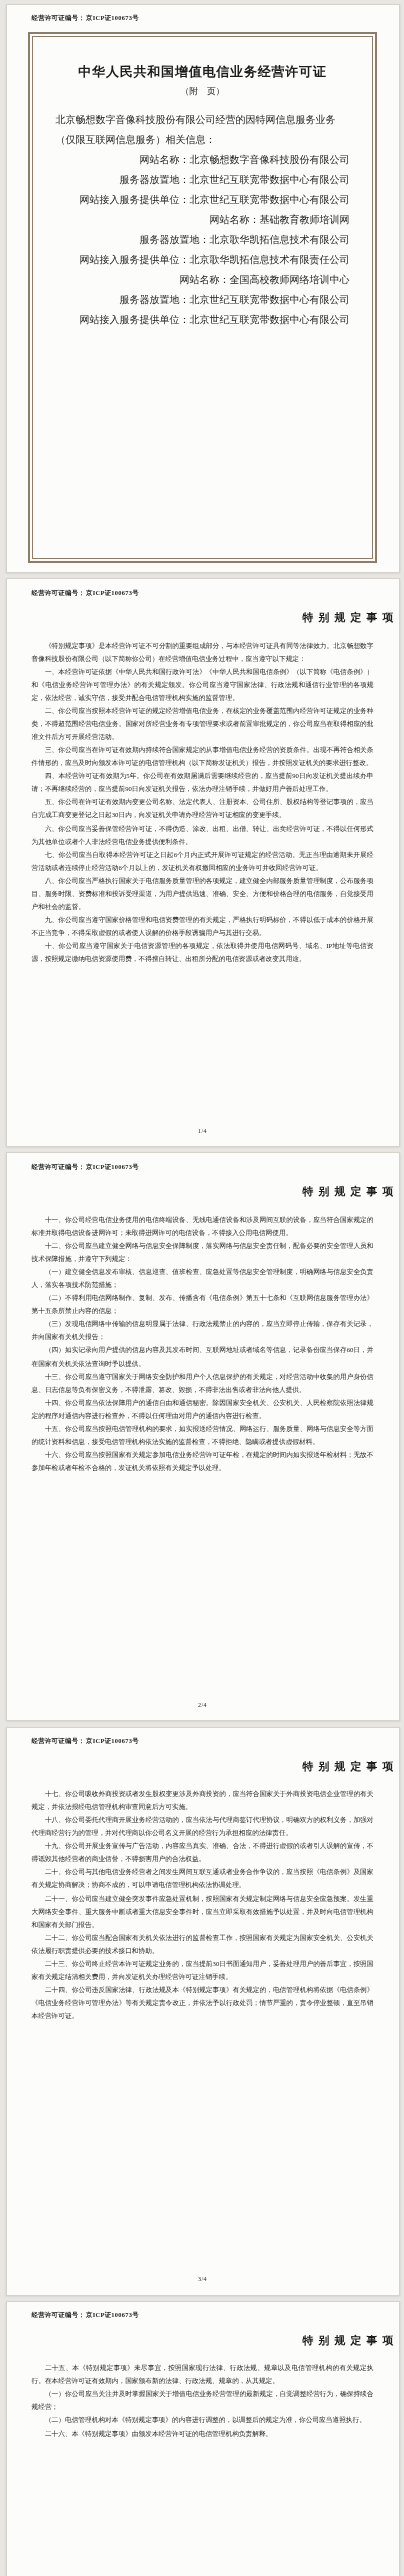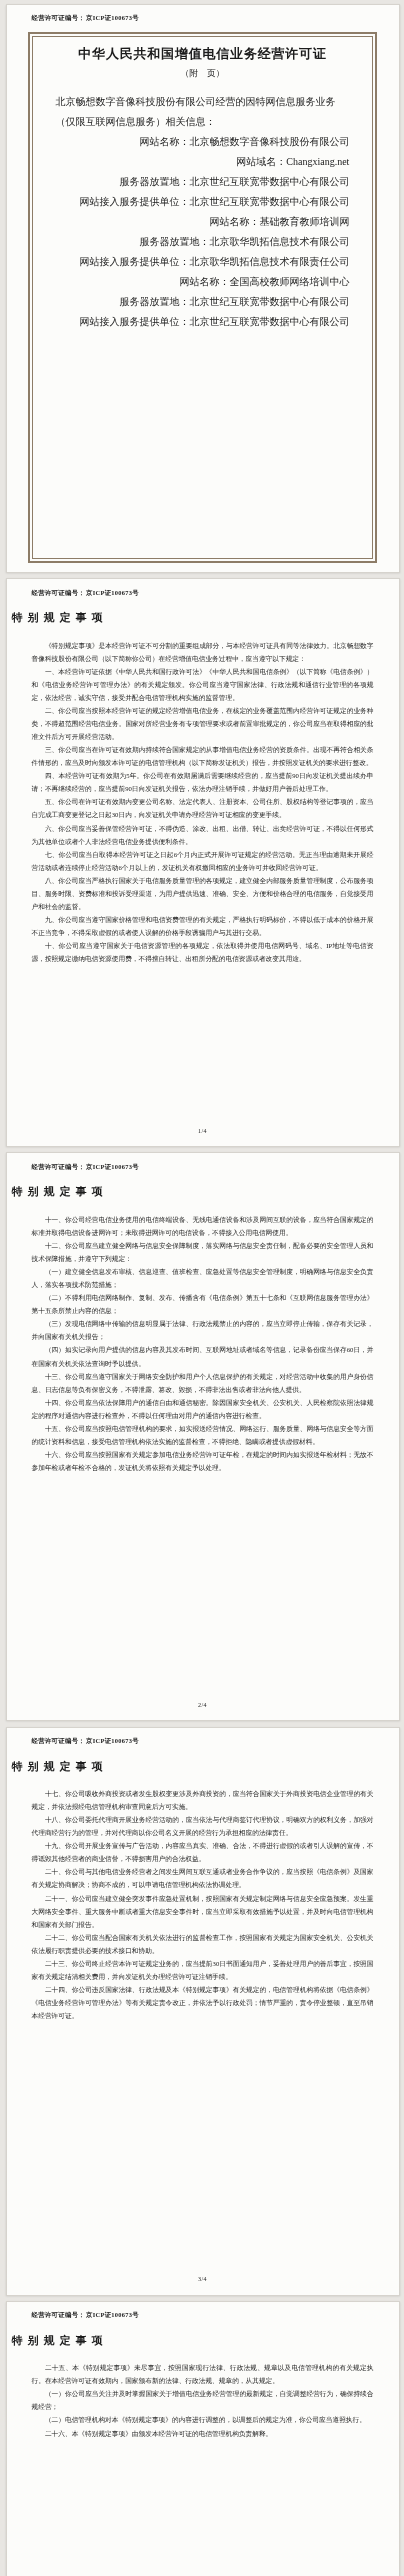--- a/index.html
+++ b/index.html
@@ -35,21 +35,21 @@
   
   .cert-frame {
     position: absolute;
     top: 27px; left: 21.6px; right: 21.6px; bottom: 9.3px;
     border: 2.1px solid #8d7c67;
   }
   .cert-frame-inner {
     position: absolute;
     top: 1.5px; left: 1.5px; right: 1.5px; bottom: 1.5px;
     border: 0.5px solid #8d7c67;
-    padding: 6px 23px 0;
+    padding: 24px 23px 0;
   }
   .cert-title {
     margin: 2.1px 0 0;
     text-align: center;
     font-size: 13px;
     font-weight: 700;
     letter-spacing: 0.8px;
   }
   .cert-subtitle {
     text-align: center;
@@ -62,21 +62,21 @@
     font-size: 10px;
     line-height: 2.0;
   }
   .cert-intro { margin: 0; }
   .cert-entry { margin: 0; text-align: right; }
   .entry-label { font-weight: 400; }
 
   
   .prov-title {
     margin: 32px 0 0;
-    text-align: left;
+    text-align: right;
     font-size: 10.8px;
     font-weight: 700;
     letter-spacing: 5.2px;
     text-indent: 5.2px; 
   }
   .prov-body {
     margin: 13.4px 25px 0;
     font-size: 6.7px;
     line-height: 1.95;
     text-align: justify;
@@ -103,21 +103,20 @@
     <div class="cert-frame" style="border-color: rgb(141, 124, 103);">
       <div class="cert-frame-inner" style="border-color: rgb(141, 124, 103);">
         <h1 class="cert-title">中华人民共和国增值电信业务经营许可证</h1>
         <div class="cert-subtitle">（附　页）</div>
         <div class="cert-body">
           <p class="cert-intro">北京畅想数字音像科技股份有限公司经营的因特网信息服务业务（仅限互联网信息服务）相关信息：</p>
           <div class="cert-entries">
 
               <p class="cert-entry"><span class="entry-label">网站名称：</span><span class="entry-value">北京畅想数字音像科技股份有限公司</span></p>
 
-              <p class="cert-entry"><span class="entry-label">网站域名：</span><span class="entry-value">Changxiang.net</span></p>
 
               <p class="cert-entry"><span class="entry-label">服务器放置地：</span><span class="entry-value">北京世纪互联宽带数据中心有限公司</span></p>
 
               <p class="cert-entry"><span class="entry-label">网站接入服务提供单位：</span><span class="entry-value">北京世纪互联宽带数据中心有限公司</span></p>
 
               <p class="cert-entry"><span class="entry-label">网站名称：</span><span class="entry-value">基础教育教师培训网</span></p>
 
 
               <p class="cert-entry"><span class="entry-label">服务器放置地：</span><span class="entry-value">北京歌华凯拓信息技术有限公司</span></p>
 

